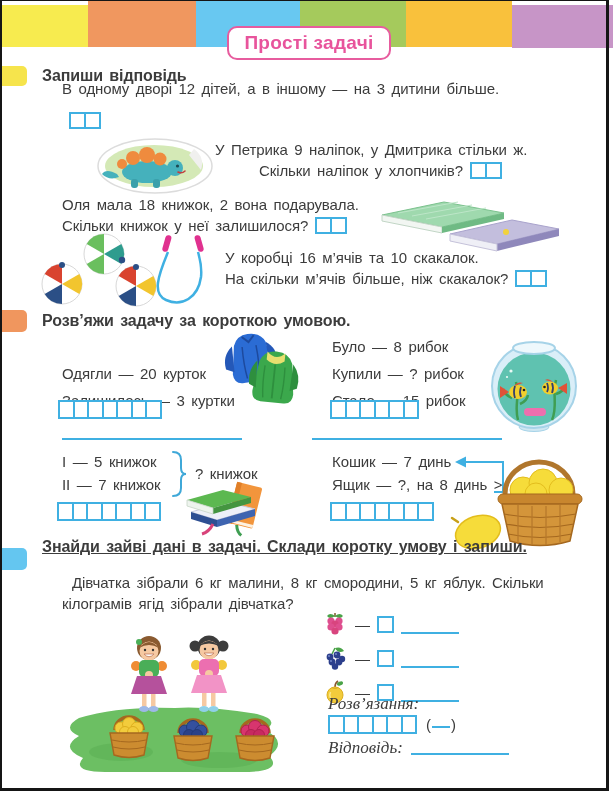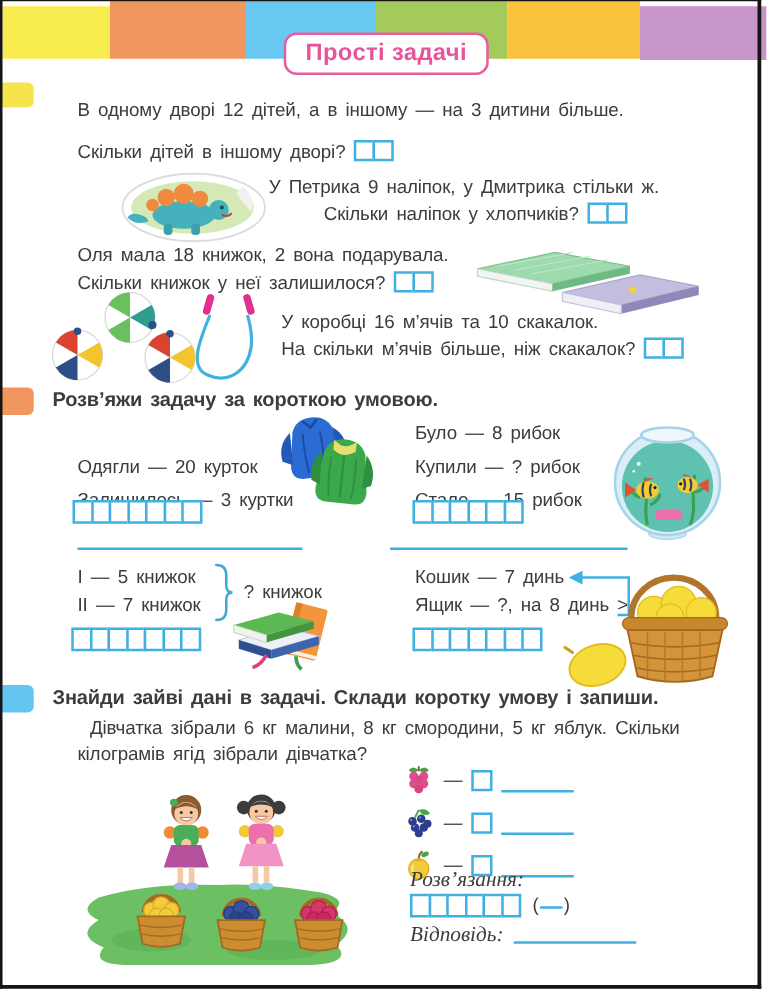--- a/index.html
+++ b/index.html
@@ -54,24 +54,25 @@
     <div class="block" style="left:2px;top:5px;width:86px;height:42px;background:#F7EB4F;"></div>
     <div class="block" style="left:88px;top:0;width:108px;height:47px;background:#F0975F;"></div>
     <div class="block" style="left:196px;top:0;width:104px;height:47px;background:#68C8F1;"></div>
     <div class="block" style="left:300px;top:0;width:106px;height:47px;background:#A5CA5C;"></div>
     <div class="block" style="left:406px;top:0;width:106px;height:47px;background:#F9C13C;"></div>
     <div class="block" style="left:512px;top:5px;width:101px;height:43px;background:#C795C7;"></div>
   </div>
   <div class="badge">Прості задачі</div>
 
   <div class="marker" style="top:66px;background:#F6E44C;"></div>
+  <div class="sec-title" style="left:42px;top:67px;">Запиши відповідь</div>
 
   <div class="t" style="left:62px;top:80px;">В одному дворі 12 дітей, а в іншому — на 3 дитини більше.</div>
   <div class="t" style="left:62px;top:112px;">
-    <span>Скільки дітей в іншому дворі?</span><span class="pair">
+    <span class="pair">
         <b></b>
         <b></b>
       </span>
   </div>
 
   <svg style="left:95px;top:137px;" width="120" height="58" viewBox="0 0 120 58">
     <ellipse cx="60" cy="29" rx="57" ry="27" fill="#ffffff" stroke="#dcdcdc" stroke-width="1.5"></ellipse>
     <ellipse cx="59" cy="29" rx="49" ry="21" fill="#d4e9b6"></ellipse>
     <path d="M99,12 Q110,20 106,33 L94,18 Z" fill="#f0f0ee"></path>
     <path d="M22,37 q-11,-6 -15,0 q7,7 17,3 z" fill="#45b1bc"></path>
@@ -275,21 +276,21 @@
     <circle cx="88" cy="48" r="11" fill="#f6dc3a" stroke="#e3bd1d"></circle>
     <rect x="50" y="48" width="84" height="10" rx="5" fill="#c8862e" stroke="#a5681f"></rect>
     <path d="M54,58 L130,58 L122,95 Q92,104 62,95 Z" fill="#d4953a" stroke="#a5681f" stroke-width="1.5"></path>
     <path d="M56,68 Q92,75 128,68 M58,78 Q92,85 126,78 M60,88 Q92,95 124,88" stroke="#a5681f" stroke-width="1.2" fill="none"></path>
     <path d="M70,59 L70,96 M84,60 L84,99 M98,60 L98,99 M112,59 L112,96" stroke="#b5772a" stroke-width="1.2"></path>
     <ellipse cx="30" cy="86" rx="23" ry="16" transform="rotate(-18 30 86)" fill="#f6dc3a" stroke="#e3bd1d" stroke-width="1.5"></ellipse>
     <path d="M10,76 l-6,-4" stroke="#c8a018" stroke-width="2.5" stroke-linecap="round"></path>
   </svg>
 
   <div class="marker" style="top:548px;height:22px;background:#64C6F0;"></div>
-  <div class="sec-title" style="left:42px;top:550px;">Знайди зайві дані в задачі. Склади коротку умову і запиши.</div>
+  <div class="sec-title" style="left:42px;top:538px;text-decoration:underline;">Знайди зайві дані в задачі. Склади коротку умову і запиши.</div>
 
   <div class="t" style="left:72px;top:574px;">Дівчатка зібрали 6 кг малини, 8 кг смородини, 5 кг яблук. Скільки</div>
   <div class="t" style="left:62px;top:595px;">кілограмів ягід зібрали дівчатка?</div>
 
   <svg style="left:57px;top:630px;" width="235" height="152" viewBox="0 0 235 152">
     <path d="M22,88 Q4,98 22,106 Q2,118 26,128 Q14,142 48,142 L192,142 Q226,140 212,126 Q232,112 208,100 Q224,90 200,84 Q150,76 118,78 Q62,76 22,88 Z" fill="#6cbf63"></path>
     <ellipse cx="64" cy="122" rx="32" ry="9" fill="#5bae54" opacity="0.55"></ellipse>
     <ellipse cx="162" cy="130" rx="38" ry="8" fill="#5bae54" opacity="0.55"></ellipse>
 
     <circle cx="92" cy="18" r="12" fill="#8a5a30"></circle>

